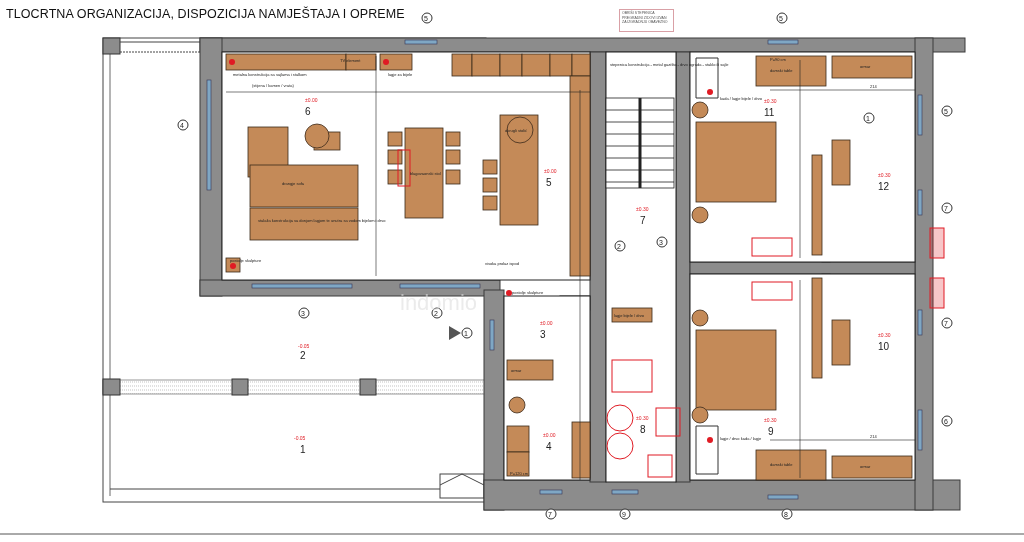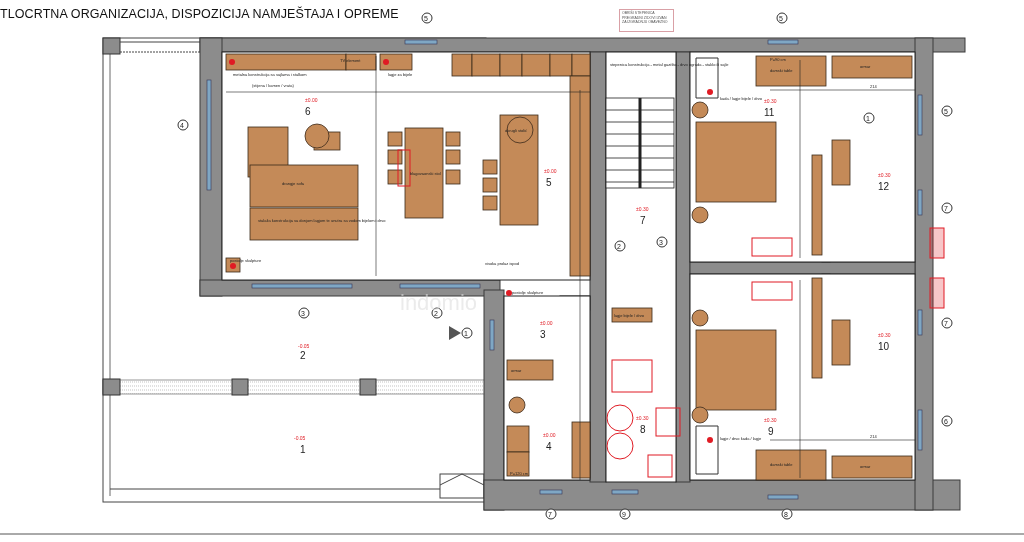--- a/index.html
+++ b/index.html
@@ -1,17 +1,17 @@
 <!DOCTYPE html>
 <html><head>
 <meta charset="utf-8">
 <style>
   html,body{margin:0;padding:0;background:#fff;}
   body{width:1024px;height:542px;position:relative;overflow:hidden;font-family:"Liberation Sans",sans-serif;}
-  .title{position:absolute;left:0;top:7px;font-size:12.5px;color:#111;letter-spacing:0.1px;}
+  .title{position:absolute;left:6px;top:7px;font-size:12.5px;color:#111;letter-spacing:0.1px;}
   .stamp{position:absolute;left:619px;top:9px;width:55px;height:23px;border:1px solid #d9a0a6;font-size:3.5px;line-height:4.5px;color:#555;padding:1px 2px;box-sizing:border-box;}
   svg{position:absolute;left:0;top:0;}
   .lbl{font-family:"Liberation Sans",sans-serif;}
 </style>
 </head>
 <body>
 
 <div class="title">TLOCRTNA ORGANIZACIJA, DISPOZICIJA NAMJEŠTAJA I OPREME</div>
 <div class="stamp">OBRIŠI STEPENICA PREGRADNI ZIDOVI IZVAN ZA IZGRADNJU OBAVEZNO</div>
 

